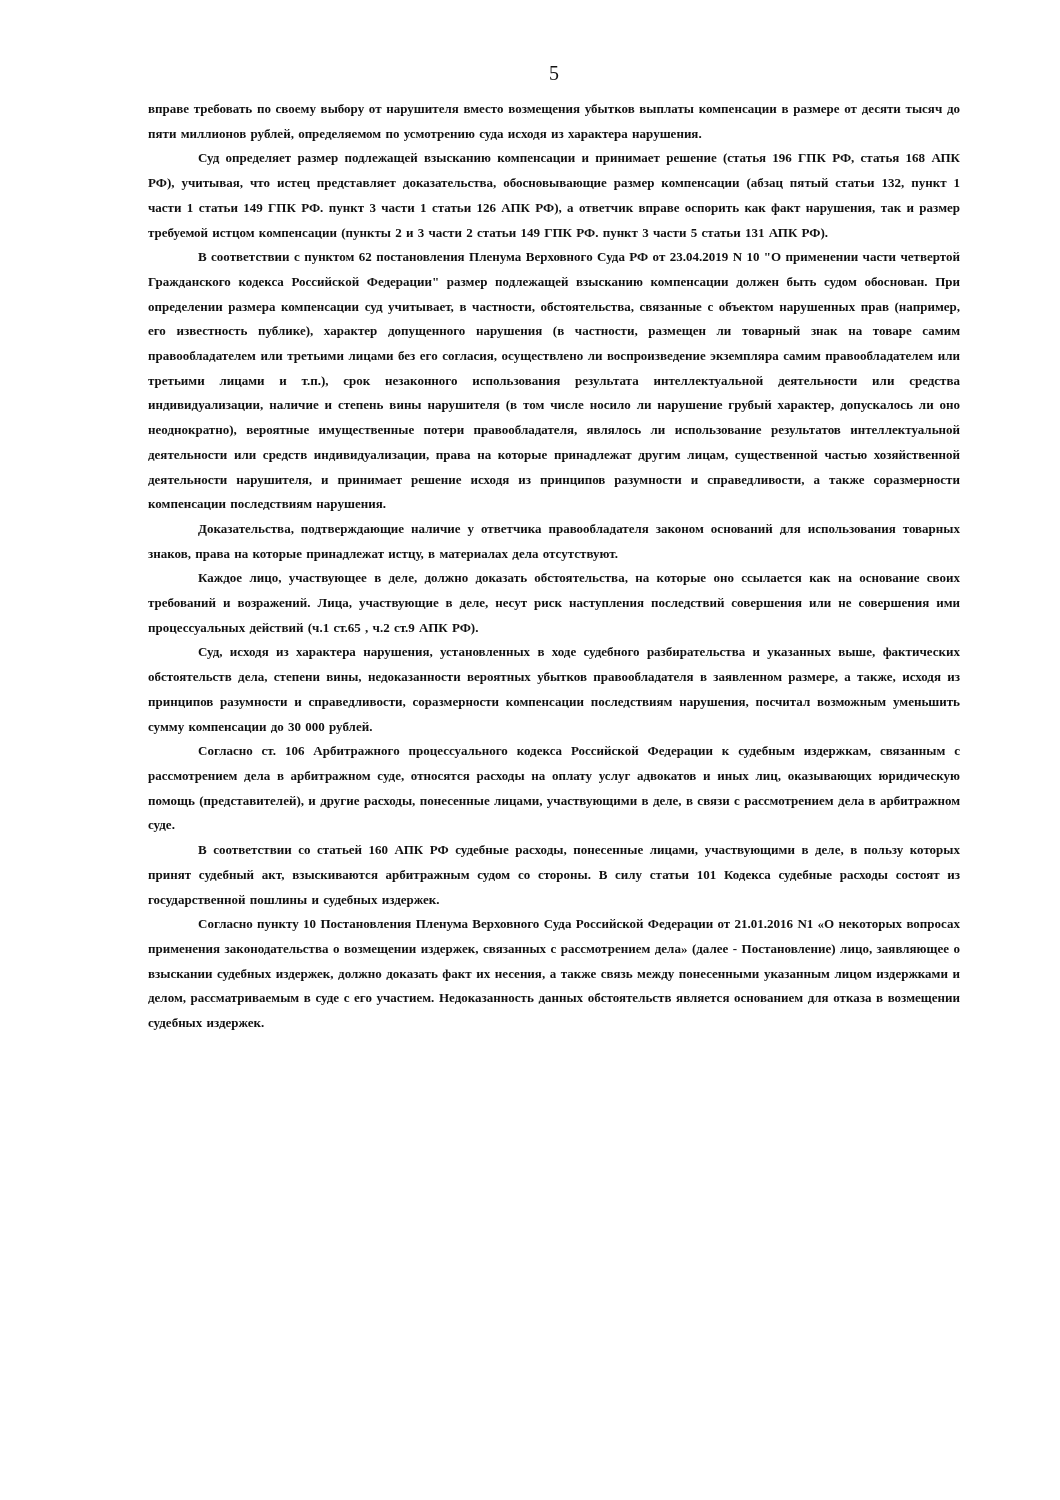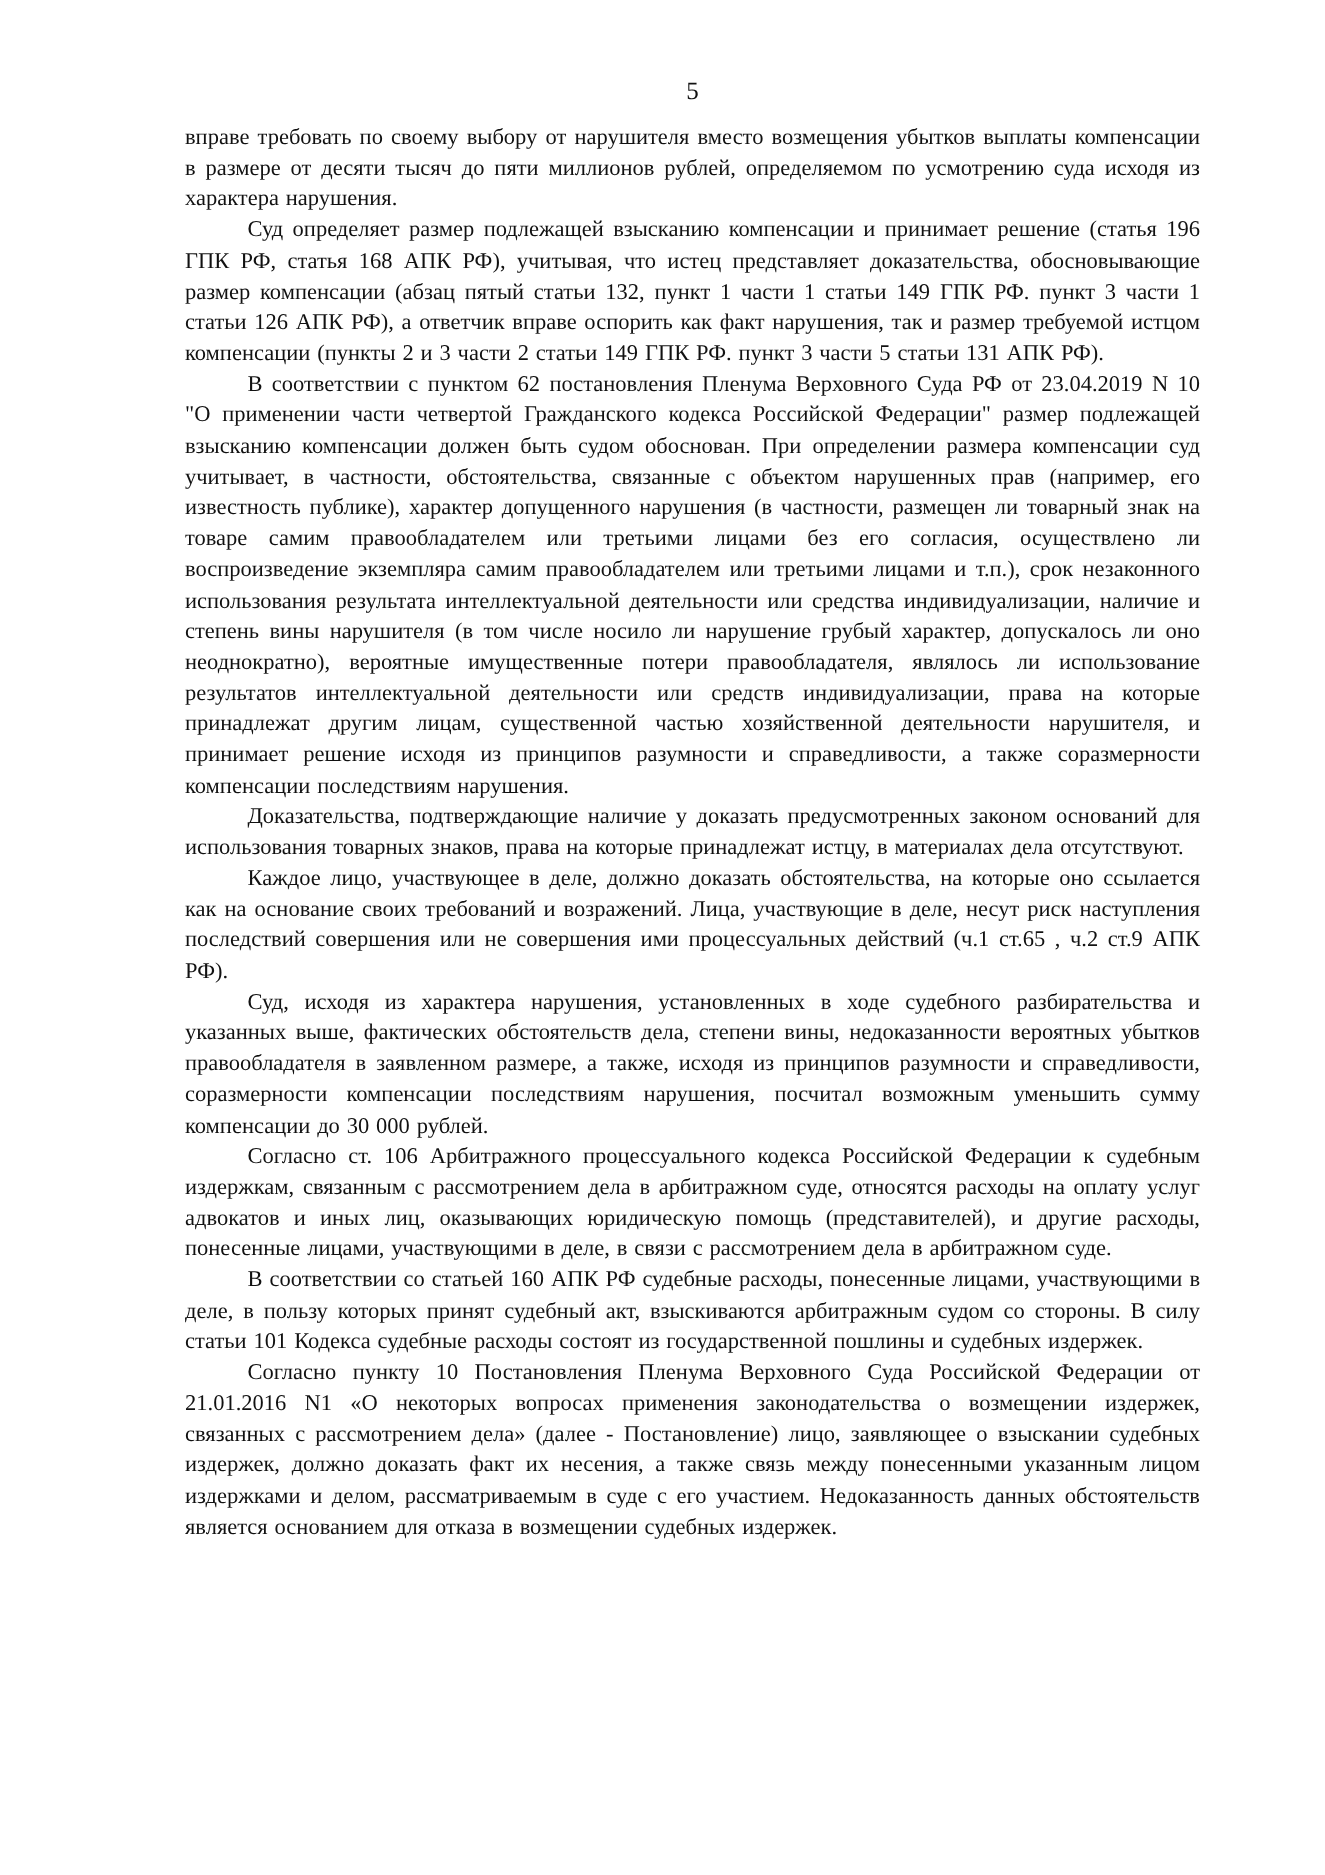--- a/index.html
+++ b/index.html
@@ -23,42 +23,43 @@
     width: 812px;
   }
   .page-number {
     text-align: center;
     font-size: 20px;
     line-height: 26px;
     margin-bottom: 11px;
   }
   .body-text p {
     margin: 0;
-    font-size: 18px;
+    font-size: 13px;
     line-height: 24.7px;
     text-align: justify;
     text-indent: 50px;
     hyphens: none;
     word-spacing: 1px;
+    font-weight: bold;
   }
   .body-text p.no-indent {
     text-indent: 0;
   }
 </style>
 </head>
 <body>
 
 <div class="page">
   <div class="content">
     <div class="page-number">5</div>
     <div class="body-text">
         <p class="no-indent">вправе требовать по своему выбору от нарушителя вместо возмещения убытков выплаты компенсации в размере от десяти тысяч до пяти миллионов рублей, определяемом по усмотрению суда исходя из характера нарушения.</p>
         <p>Суд определяет размер подлежащей взысканию компенсации и принимает решение (статья 196 ГПК РФ, статья 168 АПК РФ), учитывая, что истец представляет доказательства, обосновывающие размер компенсации (абзац пятый статьи 132, пункт 1 части 1 статьи 149 ГПК РФ. пункт 3 части 1 статьи 126 АПК РФ), а ответчик вправе оспорить как факт нарушения, так и размер требуемой истцом компенсации (пункты 2 и 3 части 2 статьи 149 ГПК РФ. пункт 3 части 5 статьи 131 АПК РФ).</p>
         <p>В соответствии с пунктом 62 постановления Пленума Верховного Суда РФ от 23.04.2019 N 10 "О применении части четвертой Гражданского кодекса Российской Федерации" размер подлежащей взысканию компенсации должен быть судом обоснован. При определении размера компенсации суд учитывает, в частности, обстоятельства, связанные с объектом нарушенных прав (например, его известность публике), характер допущенного нарушения (в частности, размещен ли товарный знак на товаре самим правообладателем или третьими лицами без его согласия, осуществлено ли воспроизведение экземпляра самим правообладателем или третьими лицами и т.п.), срок незаконного использования результата интеллектуальной деятельности или средства индивидуализации, наличие и степень вины нарушителя (в том числе носило ли нарушение грубый характер, допускалось ли оно неоднократно), вероятные имущественные потери правообладателя, являлось ли использование результатов интеллектуальной деятельности или средств индивидуализации, права на которые принадлежат другим лицам, существенной частью хозяйственной деятельности нарушителя, и принимает решение исходя из принципов разумности и справедливости, а также соразмерности компенсации последствиям нарушения.</p>
-        <p>Доказательства, подтверждающие наличие у доказать предусмотренных законом оснований для использования товарных знаков, права на которые принадлежат истцу, в материалах дела отсутствуют.</p>
+        <p>Доказательства, подтверждающие наличие у ответчика правообладателя законом оснований для использования товарных знаков, права на которые принадлежат истцу, в материалах дела отсутствуют.</p>
         <p>Каждое лицо, участвующее в деле, должно доказать обстоятельства, на которые оно ссылается как на основание своих требований и возражений. Лица, участвующие в деле, несут риск наступления последствий совершения или не совершения ими процессуальных действий (ч.1 ст.65 , ч.2 ст.9 АПК РФ).</p>
         <p>Суд, исходя из характера нарушения, установленных в ходе судебного разбирательства и указанных выше, фактических обстоятельств дела, степени вины, недоказанности вероятных убытков правообладателя в заявленном размере, а также, исходя из принципов разумности и справедливости, соразмерности компенсации последствиям нарушения, посчитал возможным уменьшить сумму компенсации до 30 000 рублей.</p>
         <p>Согласно ст. 106 Арбитражного процессуального кодекса Российской Федерации к судебным издержкам, связанным с рассмотрением дела в арбитражном суде, относятся расходы на оплату услуг адвокатов и иных лиц, оказывающих юридическую помощь (представителей), и другие расходы, понесенные лицами, участвующими в деле, в связи с рассмотрением дела в арбитражном суде.</p>
         <p>В соответствии со статьей 160 АПК РФ судебные расходы, понесенные лицами, участвующими в деле, в пользу которых принят судебный акт, взыскиваются арбитражным судом со стороны. В силу статьи 101 Кодекса судебные расходы состоят из государственной пошлины и судебных издержек.</p>
         <p>Согласно пункту 10 Постановления Пленума Верховного Суда Российской Федерации от 21.01.2016 N1 «О некоторых вопросах применения законодательства о возмещении издержек, связанных с рассмотрением дела» (далее - Постановление) лицо, заявляющее о взыскании судебных издержек, должно доказать факт их несения, а также связь между понесенными указанным лицом издержками и делом, рассматриваемым в суде с его участием. Недоказанность данных обстоятельств является основанием для отказа в возмещении судебных издержек.</p>
       </div>
   </div>
 </div>
 
 </body></html>

